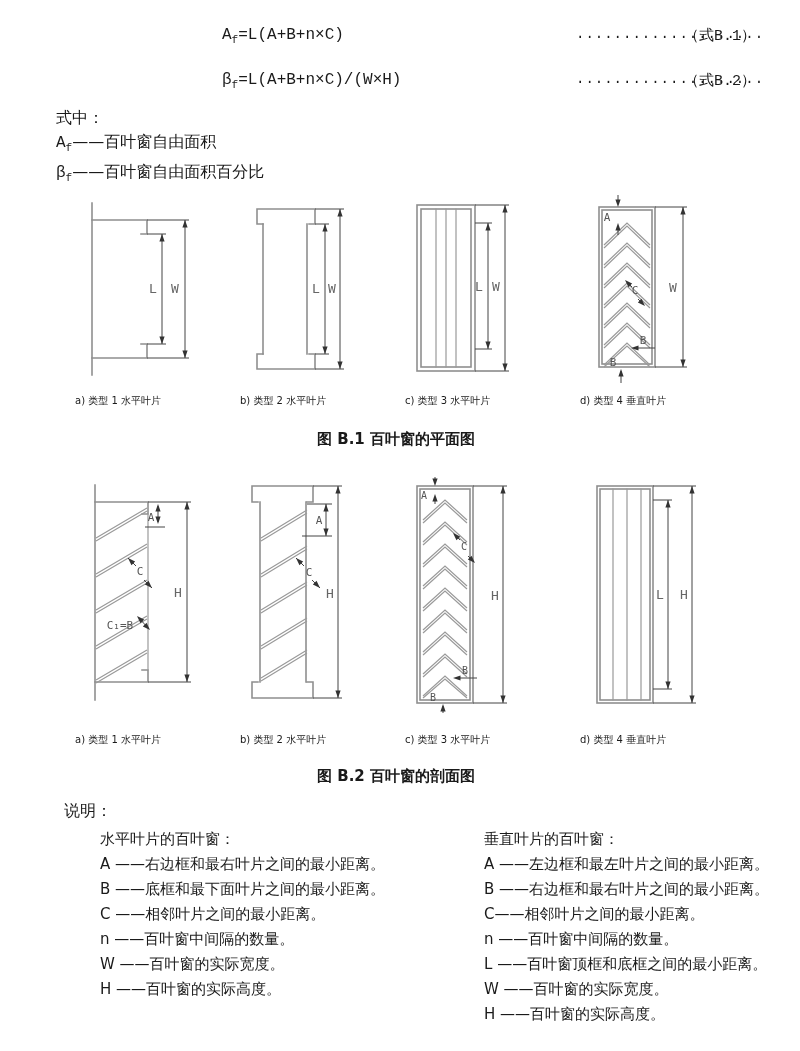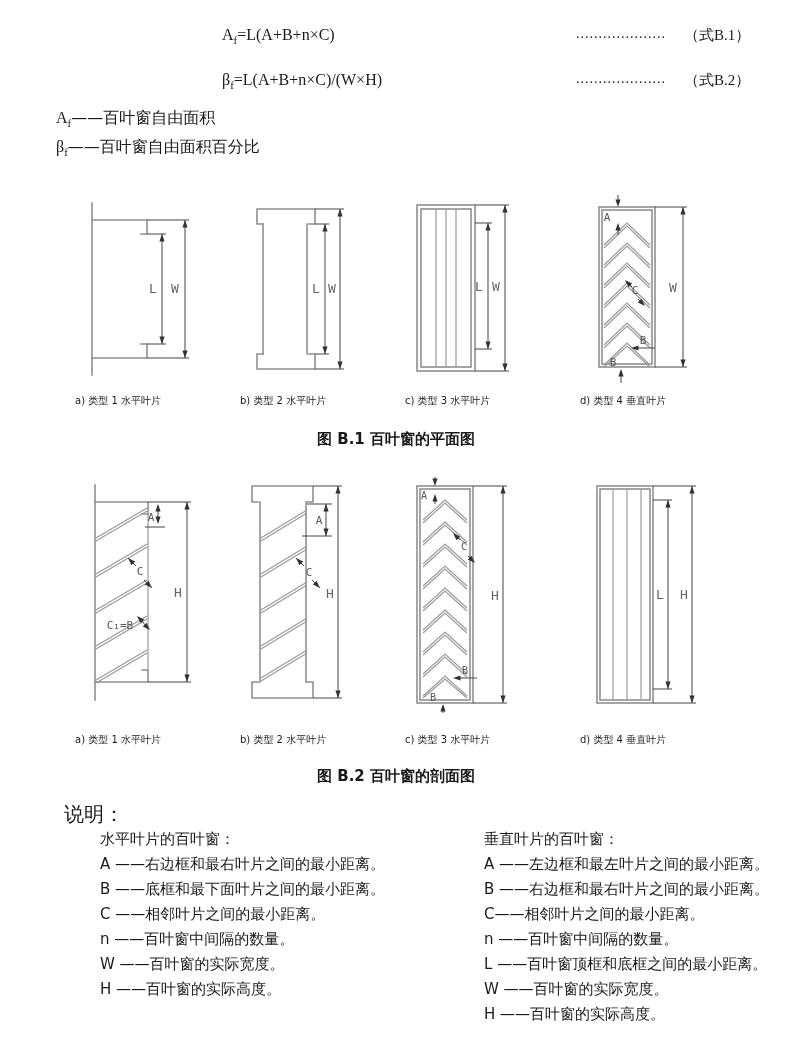--- a/index.html
+++ b/index.html
@@ -1,29 +1,29 @@
 <!DOCTYPE html>
 <html><head>
 <meta charset="utf-8">
 <style>
   html,body{margin:0;padding:0;background:#ffffff;}
   .page{position:relative;width:800px;height:1051px;background:#ffffff;overflow:hidden;
         font-family:"DejaVu Sans","Liberation Sans",sans-serif;color:#1a1a1a;}
-  .mono{font-family:Liberation Serif, serif;}
+  .mono{font-family:Liberation Mono, monospace;}
   .frow{position:absolute;left:0;width:800px;height:22px;font-size:16px;}
   .frow sub{font-size:11px;}
   .fbase{position:absolute;white-space:nowrap;}
   .fdots{position:absolute;letter-spacing:1px;font-size:14px;}
   .ftag{position:absolute;white-space:nowrap;font-size:15px;}
   .where{position:absolute;left:56px;top:106px;font-size:16px;line-height:24px;}
   .where sub{font-size:11px;}
   .cap{position:absolute;font-size:10px;font-weight:normal;white-space:nowrap;}
   .fig-title{position:absolute;left:0;width:792px;text-align:center;
              font-size:15px;font-weight:bold;}
-  .legend-title{position:absolute;left:64px;top:801px;font-size:20px;}
+  .legend-title{position:absolute;left:64px;top:801px;font-size:16px;}
   .legcol{position:absolute;top:827px;font-size:15px;margin-left:36px;}
   .legcol div{height:25px;line-height:25px;white-space:nowrap;}
   svg{position:absolute;overflow:visible;}
   .prof{stroke:#8f8f8f;stroke-width:1.6;fill:none;stroke-linecap:square;}
   .prof2{stroke:#9a9a9a;stroke-width:1.2;fill:none;}
   .dim{stroke:#444444;stroke-width:1;fill:none;}
   .arr{fill:#333333;stroke:none;}
   .dlab{font-family:"DejaVu Sans Mono","Liberation Mono",monospace;font-size:13px;fill:#666;}
   .alab{font-family:"DejaVu Sans Mono","Liberation Mono",monospace;font-size:11px;fill:#555;}
   .alab2{font-family:"DejaVu Sans Mono","Liberation Mono",monospace;font-size:10px;fill:#555;}
@@ -39,20 +39,21 @@
     <span class="ftag" style="left:684px">（式B.1）</span>
   </div>
 
   <div class="frow mono" style="top:71px">
     <span class="fbase" style="left:222px"><span>β</span><sub>f</sub><span>=L(A+B+n×C)/(W×H)</span></span>
     <span class="fdots" style="left:576px">....................</span>
     <span class="ftag" style="left:684px">（式B.2）</span>
   </div>
 
   <div class="where">
+    <div>式中：</div>
     <div><span class="mono">A</span><sub class="mono">f</sub><span>——百叶窗自由面积</span></div>
     <div><span class="mono">β</span><sub class="mono">f</sub><span>——百叶窗自由面积百分比</span></div>
   </div>
 
   <svg style="left:78px;top:193px" width="135" height="192" viewBox="0 0 135 192">
     <g class="prof">
       <path d="M14 10 V182"></path>
       <path d="M14 27 H69 V41 H63"></path>
       <path d="M14 165 H69 V151 H63"></path>
     </g>

